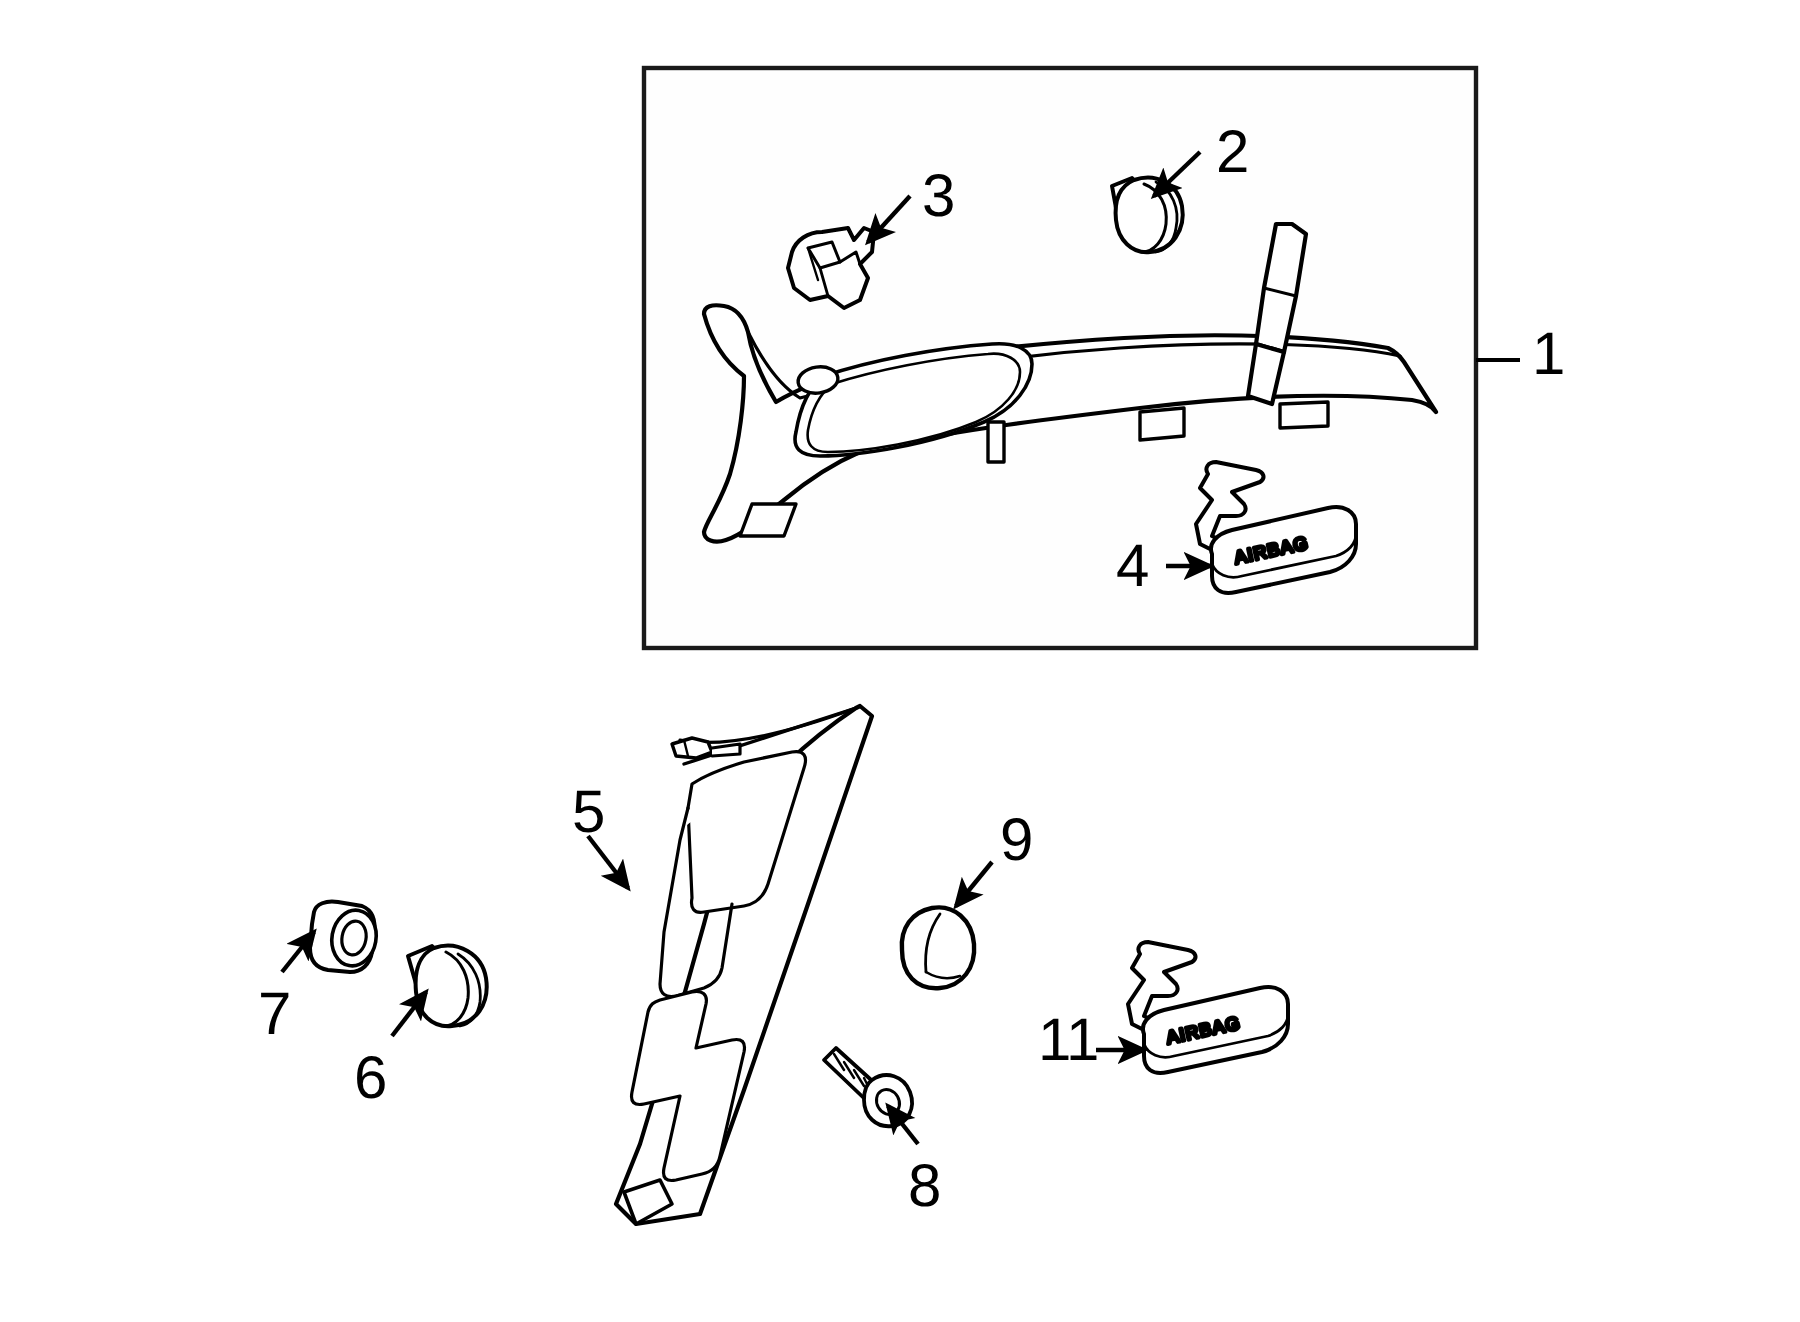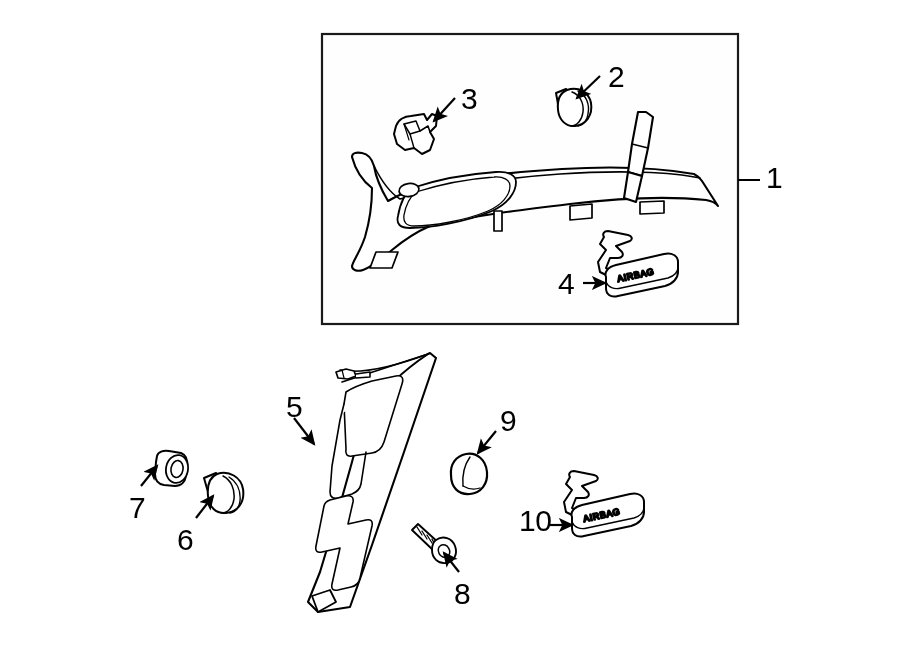--- a/index.html
+++ b/index.html
@@ -353,15 +353,15 @@
 
   <div class="callout-num" style="left:766px; top:163px;">1</div>
   <div class="callout-num" style="left:608px; top:62px;">2</div>
   <div class="callout-num" style="left:461px; top:84px;">3</div>
   <div class="callout-num" style="left:558px; top:269px;">4</div>
   <div class="callout-num" style="left:286px; top:392px;">5</div>
   <div class="callout-num" style="left:177px; top:525px;">6</div>
   <div class="callout-num" style="left:129px; top:493px;">7</div>
   <div class="callout-num" style="left:454px; top:579px;">8</div>
   <div class="callout-num" style="left:500px; top:406px;">9</div>
-  <div class="callout-num" style="left:519px; top:506px;">10</div>
+  <div class="callout-num" style="left:519px; top:506px;">11</div>
 
 </div>
 
 </body></html>

